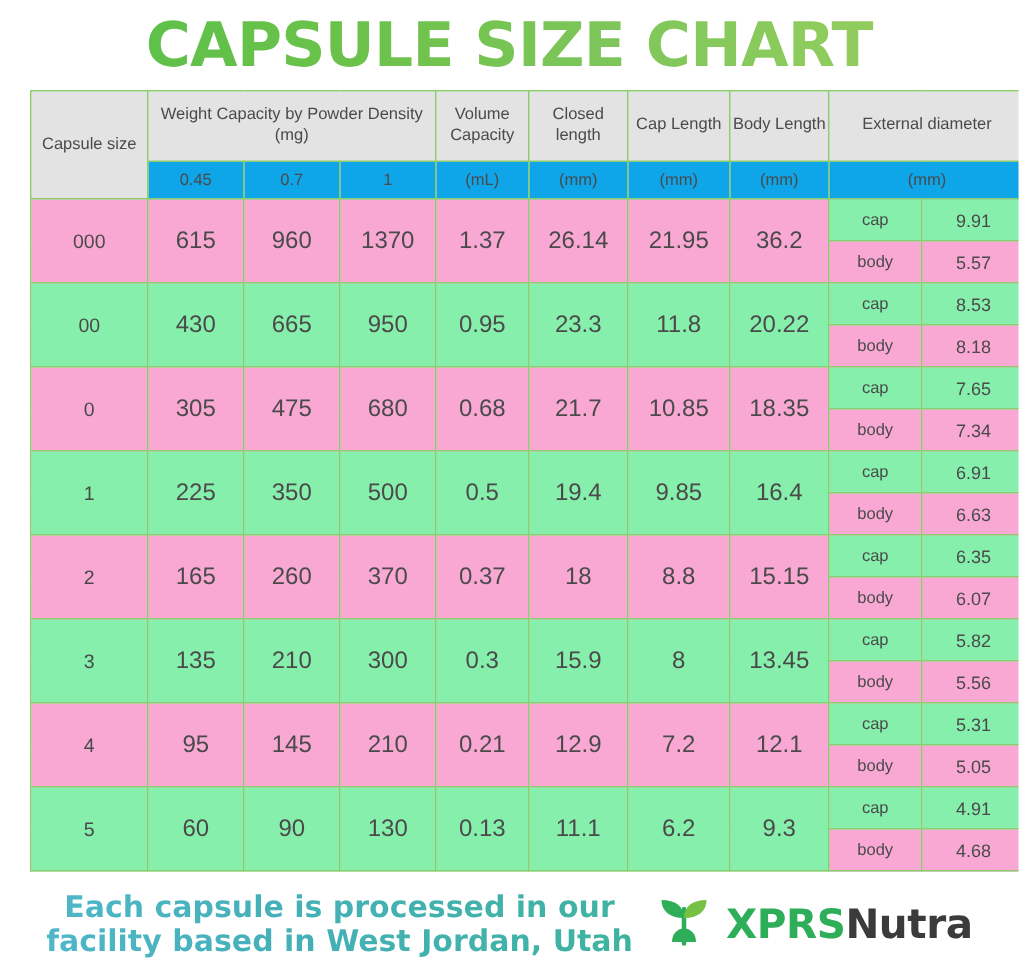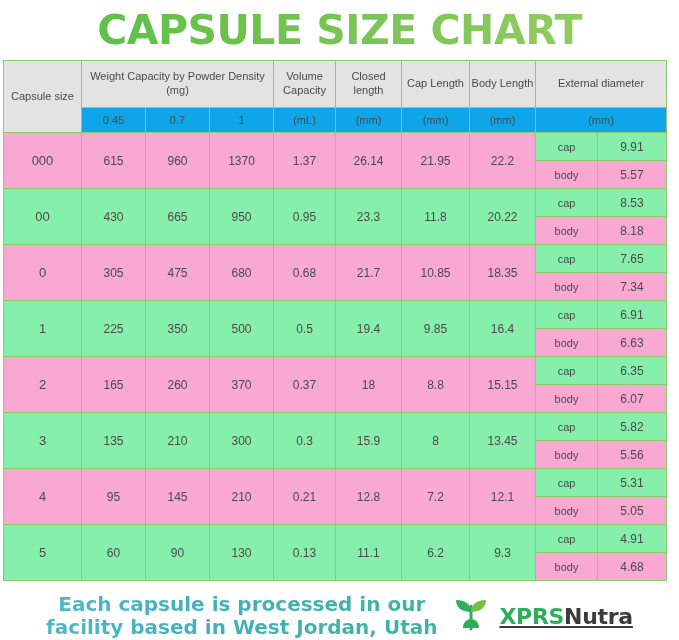--- a/index.html
+++ b/index.html
@@ -12,21 +12,21 @@
     height: 640px;
     font-family: "Liberation Sans", sans-serif;
     color: #444444;
     overflow: hidden;
   }
   .page {
     position: relative;
     width: 679px;
     height: 466px;
     box-sizing: border-box;
-    padding: 0 3px;
+    padding: 0 20px;
   }
 
   
   .title {
     text-align: center;
     font-size: 41px;
     font-weight: bold;
     letter-spacing: -0.5px;
     padding-top: 6px;
     padding-bottom: 6px;
@@ -63,21 +63,21 @@
   .unit {
     background: #0ea5e9;
     height: 24px;
     font-size: 11px;
   }
   .sz {
     font-size: 13px;
     height: 54px;
   }
   .val {
-    font-size: 12px;
+    font-size: 16px;
   }
   .shade-a { background: #f9a8d4; }
   .shade-b { background: #86efac; }
   .cb-label {
     font-size: 11px;
     text-align: left;
     padding-left: 34px;
   }
   .cb-val {
     font-size: 12px;
@@ -108,25 +108,24 @@
     -webkit-text-fill-color: transparent;
     max-width: 420px;
   }
   .brand {
     display: flex;
     align-items: center;
     gap: 8px;
   }
   .brand-name {
     font-family: "DejaVu Sans", sans-serif;
-    font-size: 22px;
+    font-size: 27px;
     font-weight: bold;
     color: #3b3b3b;
     letter-spacing: -0.3px;
-    text-decoration: underline;
   }
   .brand-name .xprs { color: #2fae5a; }
 </style>
 </head>
 <body>
 
 <div class="page">
 
   <div class="title">CAPSULE SIZE CHART</div>
 
@@ -167,21 +166,21 @@
     </tr>
 
     <tr class="subrow">
       <td class="sz shade-a" rowspan="2">000</td>
       <td class="val shade-a" rowspan="2">615</td>
       <td class="val shade-a" rowspan="2">960</td>
       <td class="val shade-a" rowspan="2">1370</td>
       <td class="val shade-a" rowspan="2">1.37</td>
       <td class="val shade-a" rowspan="2">26.14</td>
       <td class="val shade-a" rowspan="2">21.95</td>
-      <td class="val shade-a" rowspan="2">22.2</td>
+      <td class="val shade-a" rowspan="2">36.2</td>
       <td class="cb-label shade-b">cap</td>
       <td class="cb-val shade-b">9.91</td>
     </tr>
     <tr class="subrow">
       <td class="cb-label shade-a">body</td>
       <td class="cb-val shade-a">5.57</td>
     </tr>
 
     <tr class="subrow">
       <td class="sz shade-b" rowspan="2">00</td>
@@ -267,21 +266,21 @@
       <td class="cb-label shade-a">body</td>
       <td class="cb-val shade-a">5.56</td>
     </tr>
 
     <tr class="subrow">
       <td class="sz shade-a" rowspan="2">4</td>
       <td class="val shade-a" rowspan="2">95</td>
       <td class="val shade-a" rowspan="2">145</td>
       <td class="val shade-a" rowspan="2">210</td>
       <td class="val shade-a" rowspan="2">0.21</td>
-      <td class="val shade-a" rowspan="2">12.8</td>
+      <td class="val shade-a" rowspan="2">12.9</td>
       <td class="val shade-a" rowspan="2">7.2</td>
       <td class="val shade-a" rowspan="2">12.1</td>
       <td class="cb-label shade-b">cap</td>
       <td class="cb-val shade-b">5.31</td>
     </tr>
     <tr class="subrow">
       <td class="cb-label shade-a">body</td>
       <td class="cb-val shade-a">5.05</td>
     </tr>
 

